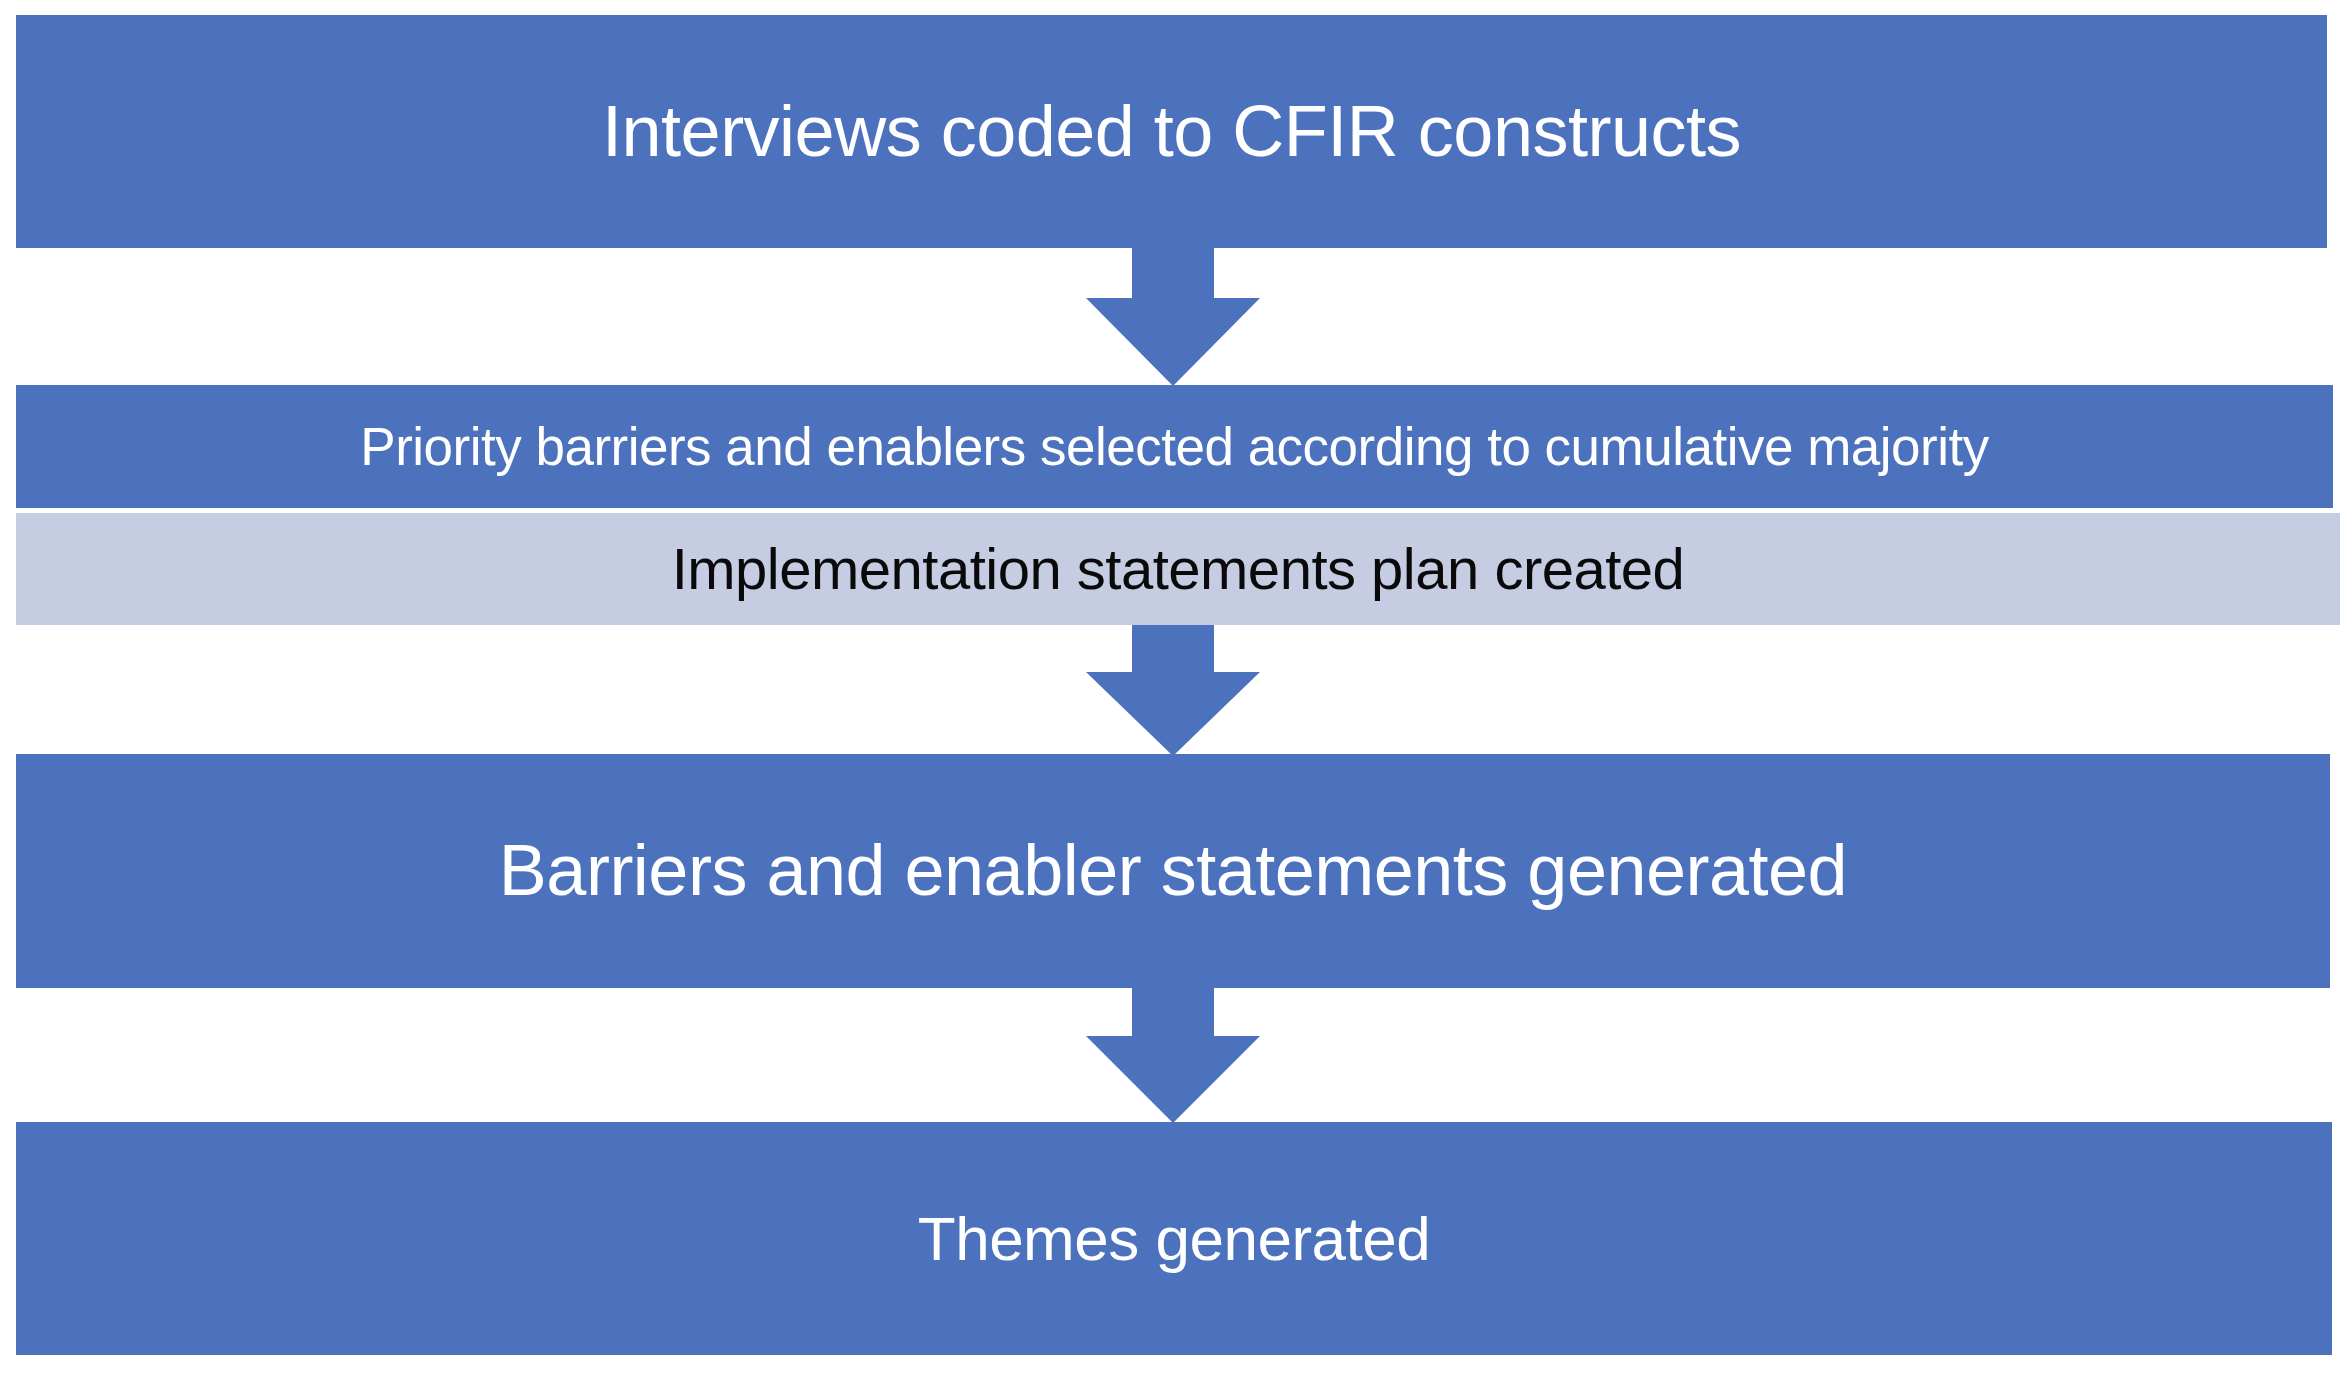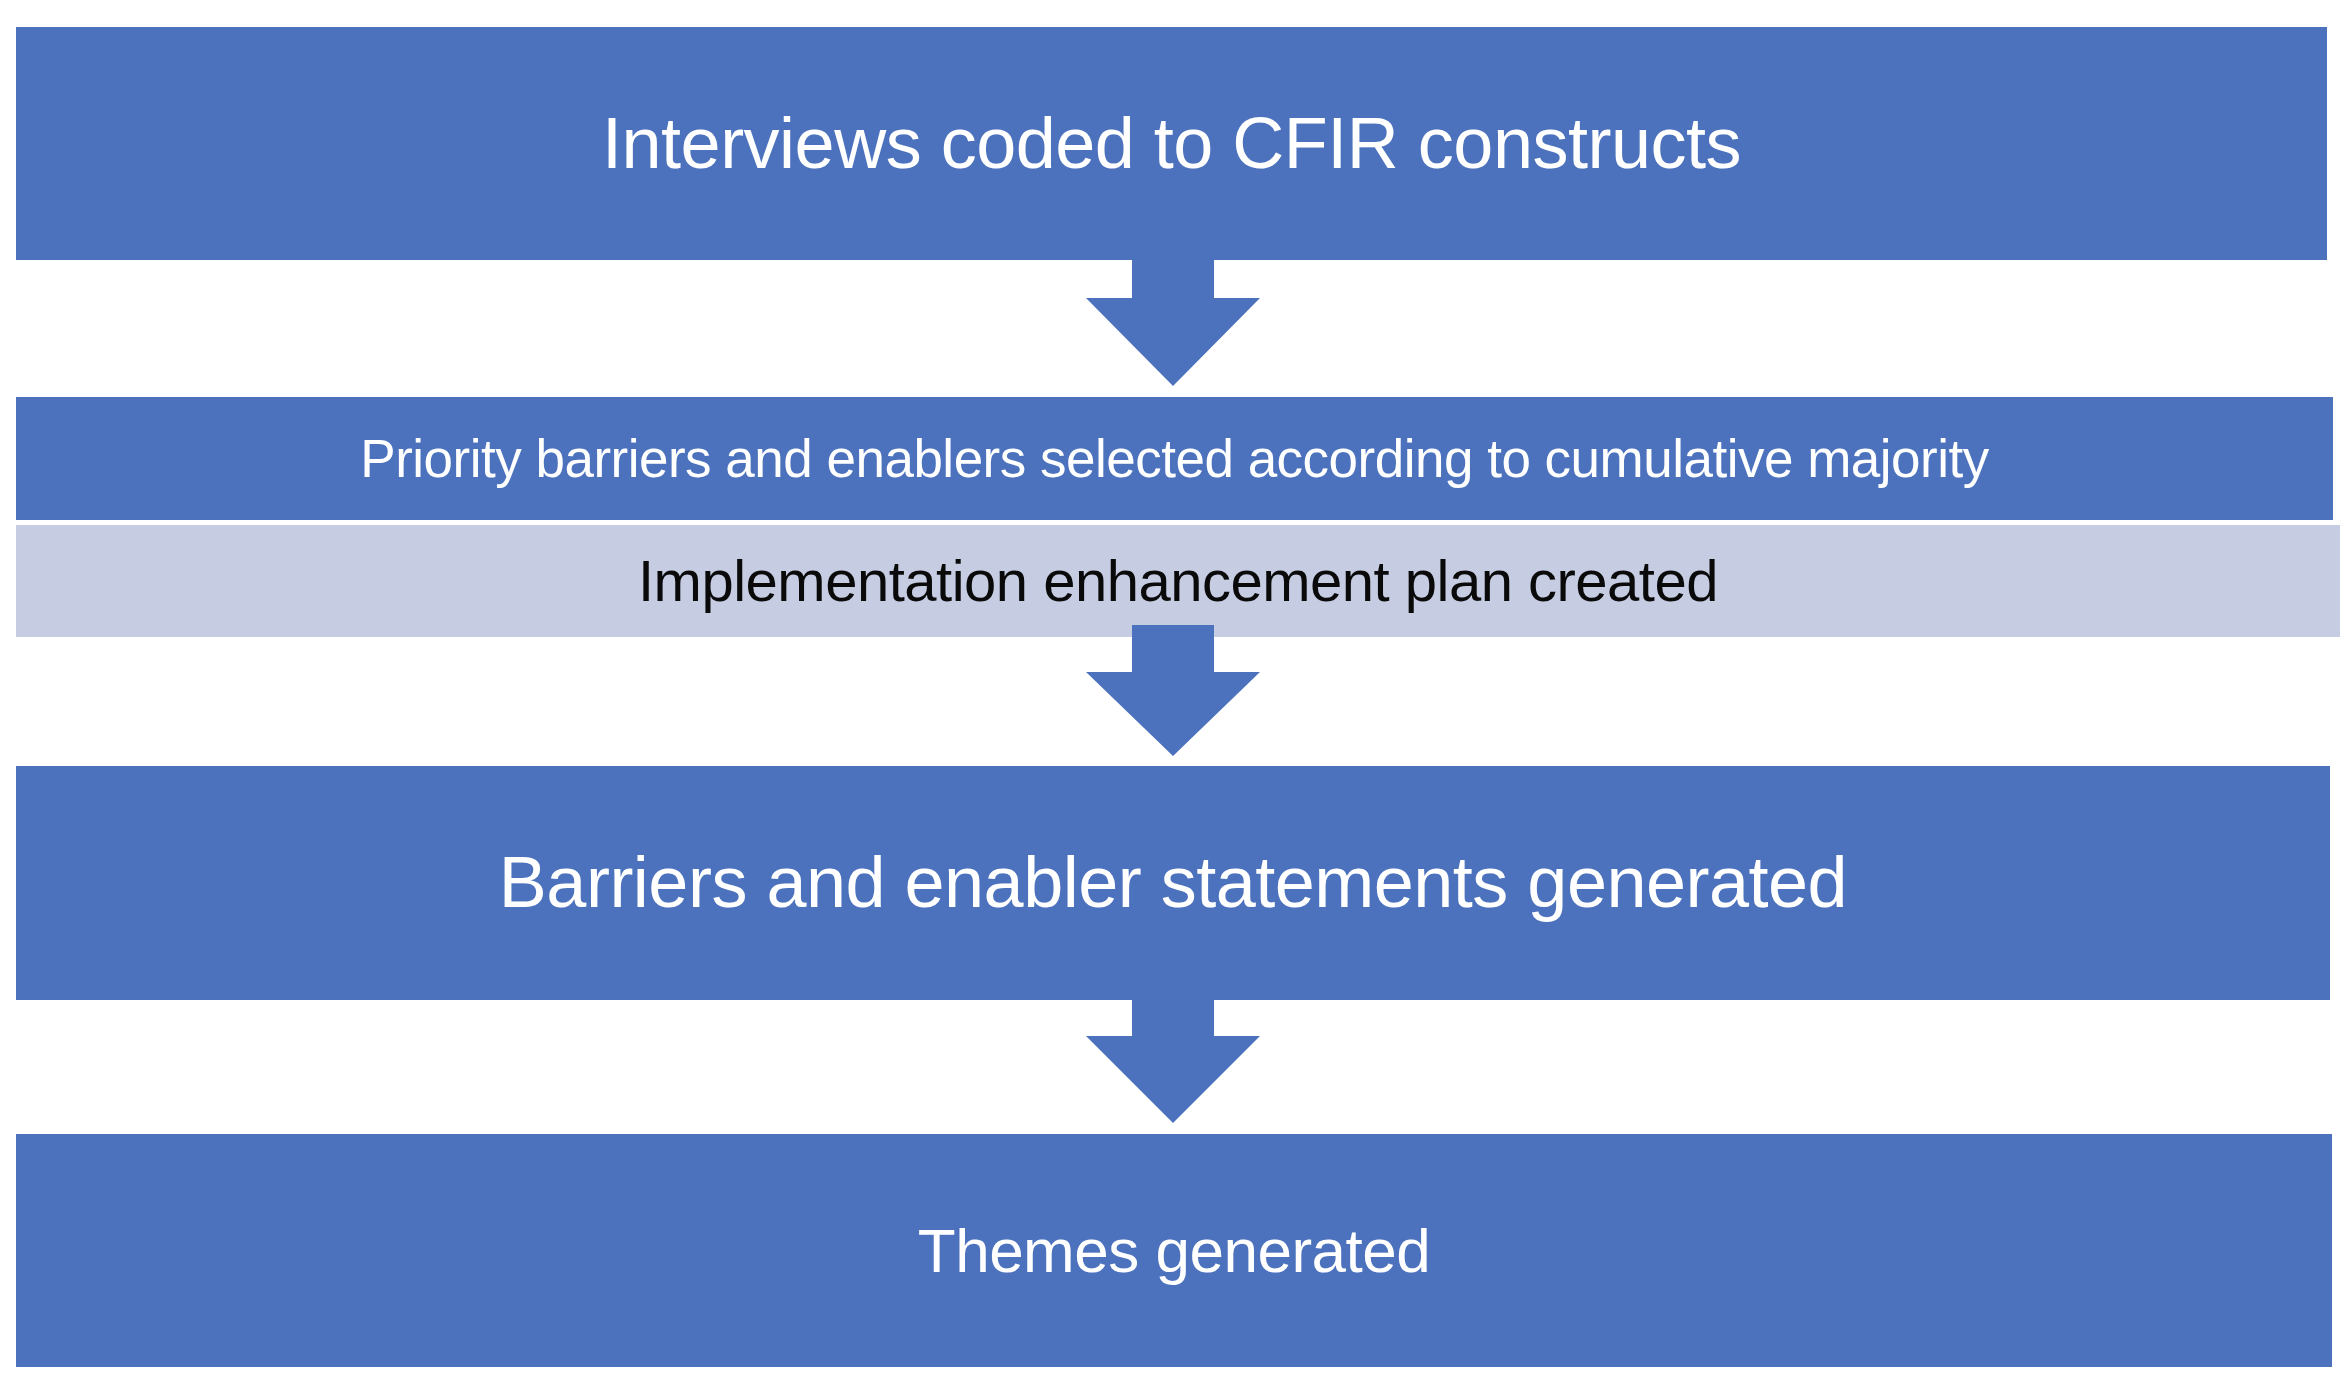--- a/index.html
+++ b/index.html
@@ -15,21 +15,20 @@
     overflow: hidden;
     font-family: "Liberation Sans", sans-serif;
   }
 
   
   .pbox {
     position: absolute;
     display: flex;
     align-items: center;
     box-sizing: border-box;
-    margin-top: 12px;
   }
   .pbox-label {
     width: 100%;
     text-align: center;
     line-height: 1.05;
     white-space: nowrap;
     letter-spacing: -0.5px;
   }
 
   .pbox.dark  { background: #4C72BE; }
@@ -79,21 +78,21 @@
     <svg viewBox="0 0 174 138" preserveAspectRatio="none" aria-hidden="true">
       <polygon points="46,0 128,0 128,50 174,50 87,138 0,50 46,50" fill="#4C72BE"></polygon>
     </svg>
   </div>
 
   <div class="pbox dark" id="box-priority">
     <span class="pbox-label">Priority barriers and enablers selected according to cumulative majority</span>
   </div>
 
   <div class="pbox light" id="box-implementation">
-    <span class="pbox-label">Implementation enhancement plan created</span>
+    <span class="pbox-label">Implementation statements plan created</span>
   </div>
 
   <div class="arrow" id="arrow-2">
     <svg viewBox="0 0 174 131" preserveAspectRatio="none" aria-hidden="true">
       <polygon points="46,0 128,0 128,47 174,47 87,131 0,47 46,47" fill="#4C72BE"></polygon>
     </svg>
   </div>
 
   <div class="pbox dark" id="box-statements">
     <span class="pbox-label">Barriers and enabler statements generated</span>

